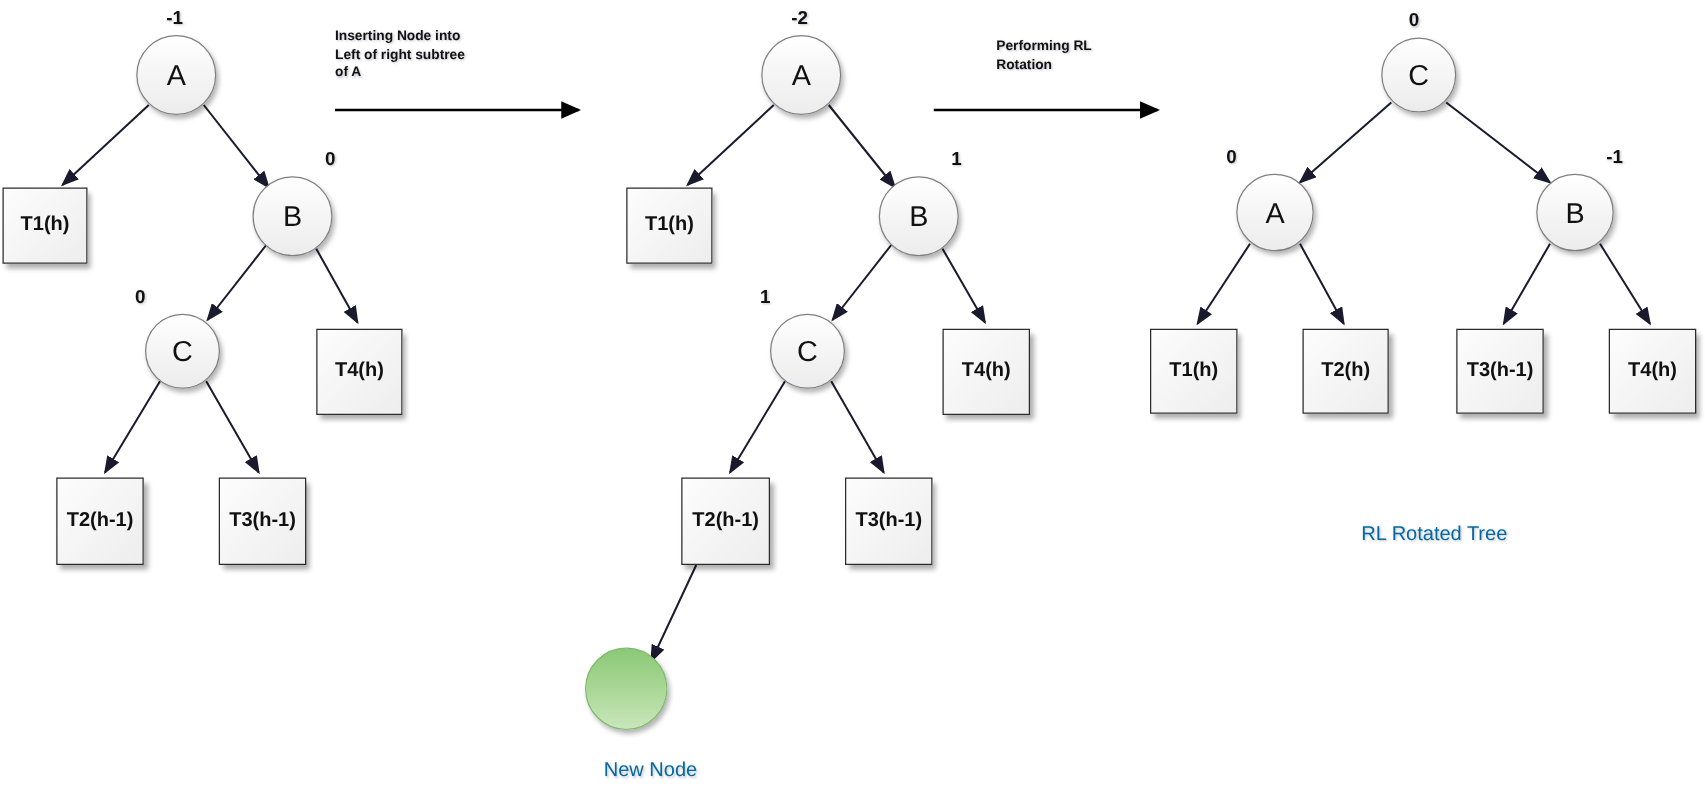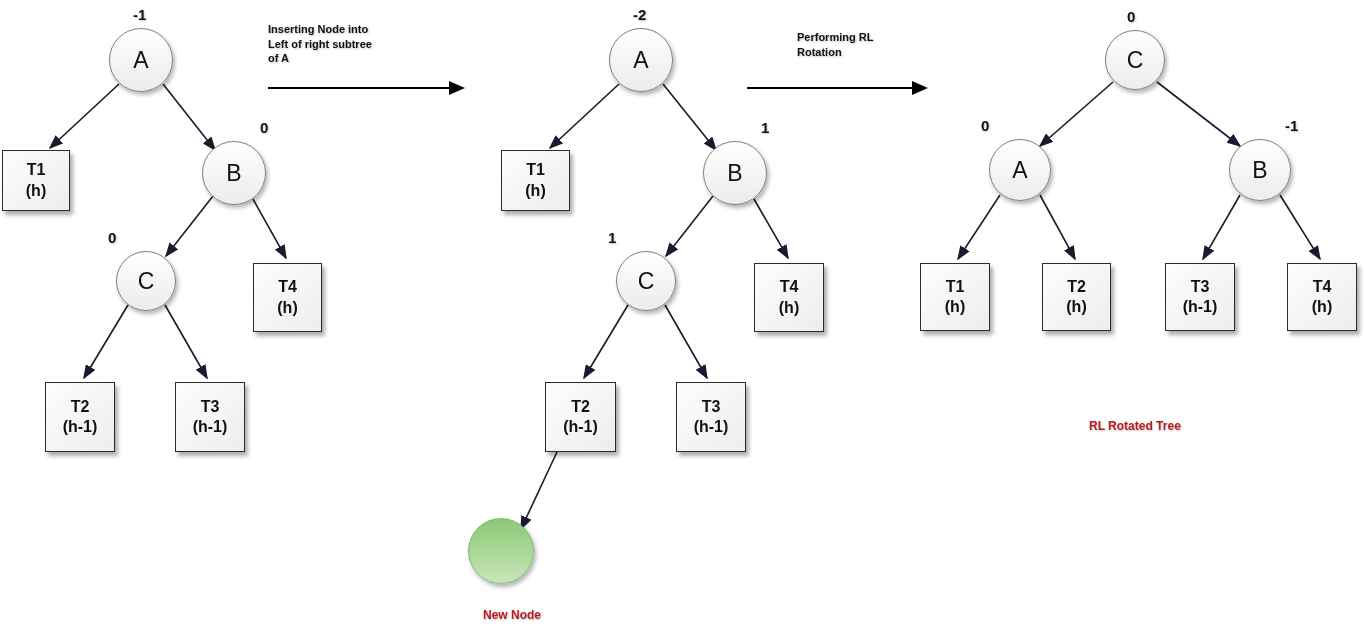--- a/index.html
+++ b/index.html
@@ -47,21 +47,21 @@
     border: 1px solid #7fb96c;
   }
 
   
   .tbox {
     position: absolute;
     background: linear-gradient(135deg, #fdfdfd 0%, #f5f5f5 50%, #ededed 100%);
     border: 1.5px solid #2b2b2b;
     box-shadow: 3px 4px 4px rgba(0,0,0,0.32);
     display: flex;
-    flex-direction: column;
+    flex-direction: row;
     align-items: center;
     justify-content: center;
     font-size: 16px;
     font-weight: bold;
     color: #111111;
     line-height: 1.28;
     box-sizing: border-box;
   }
 
   
@@ -79,23 +79,23 @@
     position: absolute;
     font-size: 11px;
     font-weight: bold;
     color: #111111;
     line-height: 1.32;
     text-shadow: 1px 1px 2px rgba(185,185,195,0.85);
     white-space: pre-line;
   }
   .caption {
     position: absolute;
-    font-size: 12px;
-    font-weight: bold;
-    color: #b91c1c;
+    font-size: 16px;
+    font-weight: normal;
+    color: #0369a1;
     text-shadow: 1px 1px 2px rgba(185,185,195,0.85);
     white-space: nowrap;
   }
 </style>
 </head>
 <body>
 
 <div id="canvas">
 
   <svg class="edges" viewBox="0 0 1364 633" xmlns="http://www.w3.org/2000/svg">

